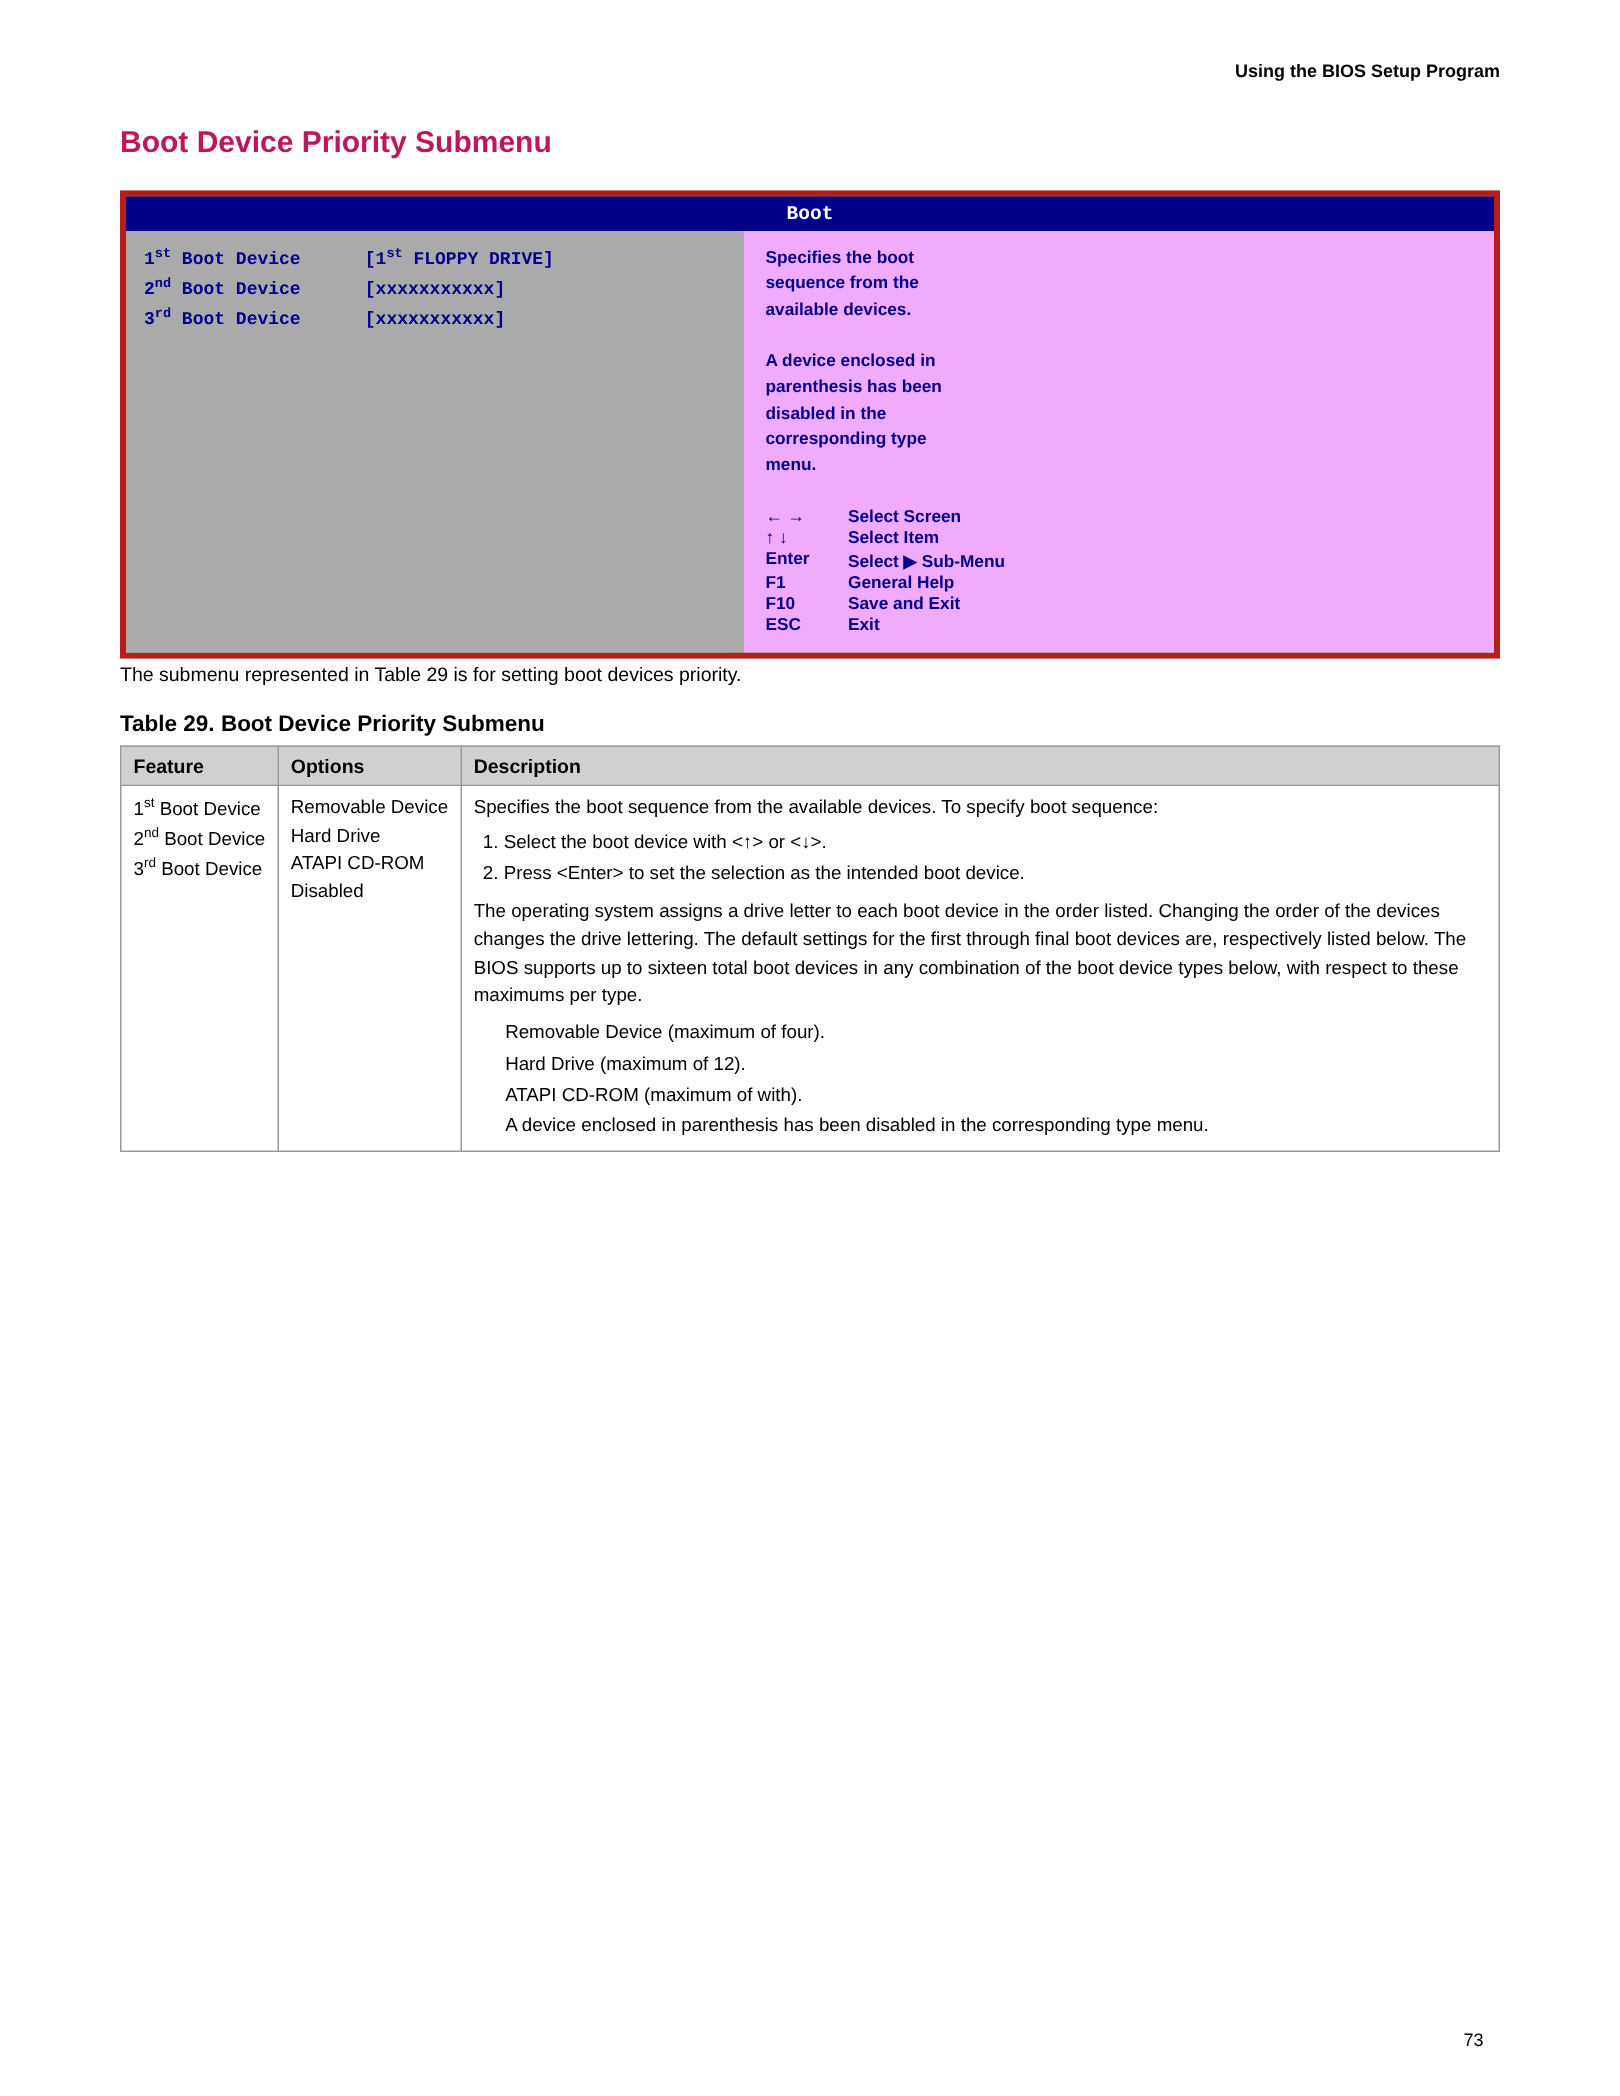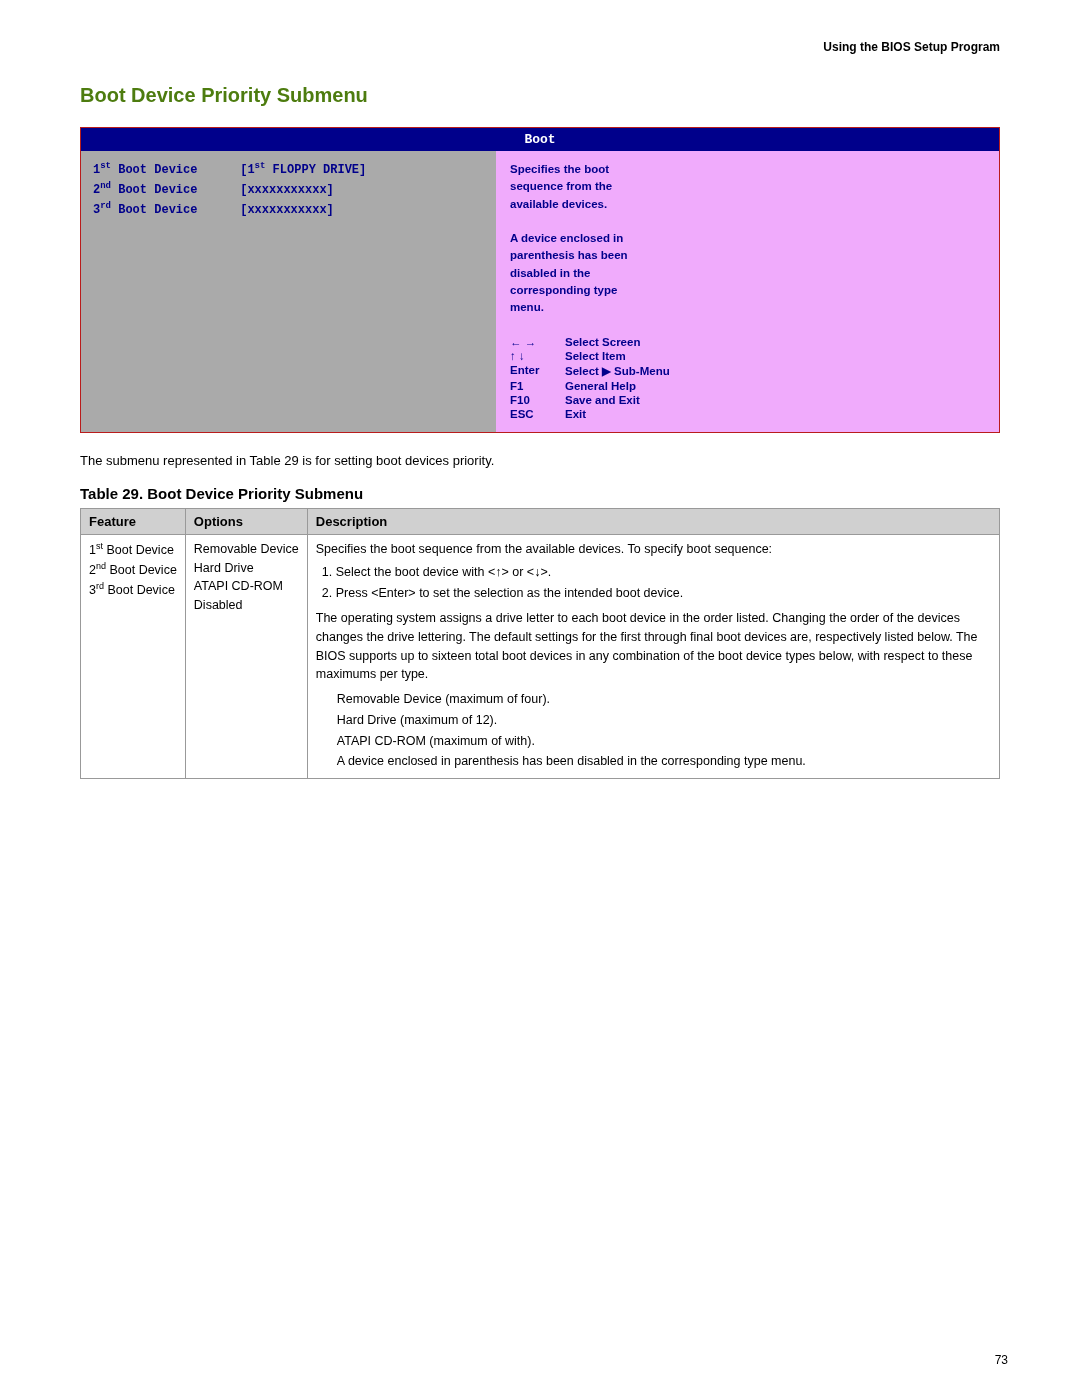--- a/index.html
+++ b/index.html
@@ -17,28 +17,28 @@
     .header-right {
       text-align: right;
       font-weight: bold;
       font-size: 12px;
       margin-bottom: 30px;
     }
 
     .page-title {
       font-size: 20px;
       font-weight: bold;
-      color: #4d7c0f;
+      color: #be185d;
       margin-bottom: 20px;
     }
 
     
     .bios-screen {
-      border: 1px solid #b91c1c;
-      margin-bottom: 18px;
+      border: 4px solid #b91c1c;
+      margin-bottom: 1px;
       display: flex;
       background: #aaa;
     }
 
     .bios-main-row {
       display: flex;
       background: #aaa;
     }
 
     .bios-center {
@@ -132,21 +132,21 @@
     table.data-table td {
       border: 1px solid #999;
       padding: 5px 8px;
       vertical-align: top;
       line-height: 1.5;
     }
 
     .page-number {
       position: absolute;
       bottom: 30px;
-      right: 72px;
+      right: 91px;
       font-size: 12px;
     }
 
     ol.desc-list {
       margin-left: 20px;
       margin-bottom: 6px;
     }
 
     ol.desc-list li {
       margin-bottom: 3px;

